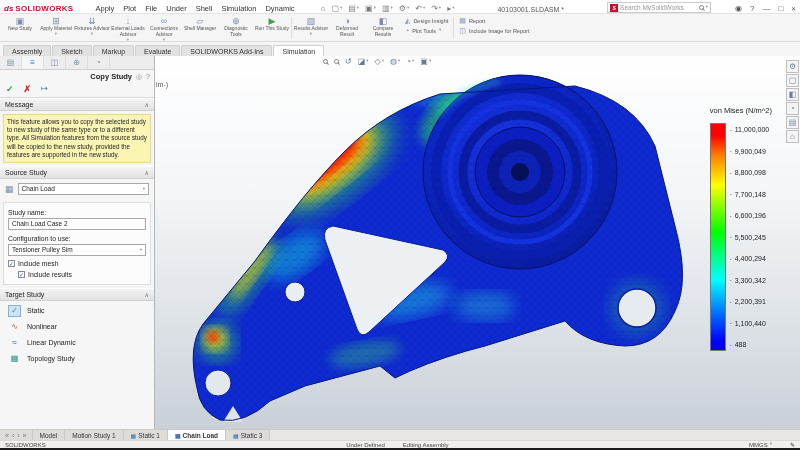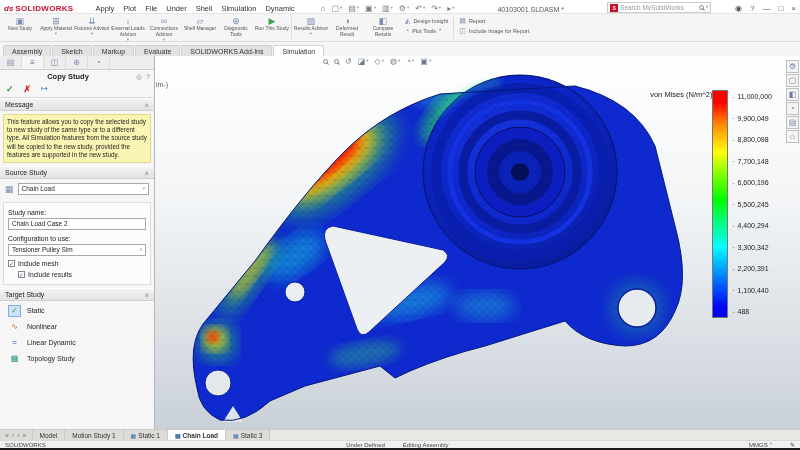--- a/index.html
+++ b/index.html
@@ -40,21 +40,21 @@
 
   
   .main{height:373px;display:flex;position:relative;background:#fff}
 
   
   .pm{width:155px;flex-shrink:0;background:#f6f6f6;border-right:1px solid #b5b5b5;font-size:7px;color:#222;display:flex;flex-direction:column}
   .pmtabs{height:14px;display:flex;background:#ededed;border-bottom:1px solid #cfcfcf}
   .pmtab{width:22px;display:flex;align-items:center;justify-content:center;font-size:8px;color:#7a8aa8;border-right:1px solid #ddd;cursor:default}
   .pmtab.active{background:#f6f6f6;color:#3a6ea8;border-bottom:1px solid #f6f6f6}
   .pmtitle{display:flex;align-items:center;padding:2px 4px;font-weight:bold;font-size:7.5px}
-  .pmtitle .t{flex:1;text-align:center}
+  .pmtitle .t{flex:1;text-align:right}
   .pmtitle .hic{font-weight:normal;color:#888;font-size:7px;margin-left:4px}
   .pmactions{display:flex;gap:10px;padding:1px 6px 3px 6px;border-bottom:1px solid #d8d8d8;font-size:9px}
   .ok{color:#2e9e3f;font-weight:bold}
   .no{color:#cc2222;font-weight:bold}
   .det{color:#3a6ea8;font-size:8px}
   .sech{background:linear-gradient(#f3f3f3,#e2e2e2);border-top:1px solid #fff;border-bottom:1px solid #d0d0d0;padding:2px 5px;display:flex;justify-content:space-between;align-items:center;font-size:7px;color:#222}
   .sech .col{color:#777;font-size:6px}
   .msg{background:#fbf5b4;border:1px solid #e3d98b;margin:3px;padding:3px;font-size:6.3px;line-height:1.3;color:#222}
   .srcrow{display:flex;align-items:center;gap:4px;padding:4px 5px}
   .srcic{font-size:9px;color:#7d8db0}
@@ -71,21 +71,21 @@
   .tgt:nth-child(1) .tgtic{color:#2e9e3f}
   .tgt:nth-child(2) .tgtic{color:#c05a18}
   .tgt:nth-child(3) .tgtic{color:#2a58b8}
   .tgt:nth-child(4) .tgtic{color:#1a8a7a}
 
   
   .vp{flex:1;position:relative;background:linear-gradient(#ffffff 0%,#f3f5f7 38%,#dde2e7 72%,#c9d0d7 100%);overflow:hidden}
   .hud{position:absolute;top:1px;left:168px;display:flex;gap:6px;align-items:center;color:#6c7a8a;font-size:8px}
   .hud .qi{display:flex;align-items:center;gap:1px}
   .frag{position:absolute;left:1px;top:25px;font-size:7px;color:#555}
-  .legend{position:absolute;top:34px;right:28px;display:flex;flex-direction:row}
+  .legend{position:absolute;top:50px;right:28px;display:flex;flex-direction:column}
   .ltitle{font-size:7.5px;color:#222;margin-bottom:8px;white-space:nowrap}
   .lrow{display:flex;gap:4px}
   .lbar{width:16px;height:228px;border:1px solid #777;background:linear-gradient(#ff0000 0%,#ff0000 5%,#ff8000 14%,#ffff00 27%,#80ff00 37%,#00ff00 48%,#00ff80 58%,#00ffff 69%,#0080ff 82%,#0000ff 96%)}
   .lvals{display:flex;flex-direction:column;justify-content:space-between;height:222px;margin-top:3px;font-size:7px;color:#222}
   .lvals div{display:flex;align-items:center;gap:3px;white-space:nowrap}
   .lvals div::before{content:"‐";color:#555;font-size:6px}
   .taskpane{position:absolute;top:4px;right:1px;display:flex;flex-direction:column;gap:1px}
   .tpic{width:13px;height:13px;background:#f4f4f4;border:1px solid #bdbdbd;display:flex;align-items:center;justify-content:center;font-size:8px;color:#6b7d9c}
   .modelsvg{position:absolute;left:0;top:0}
 

